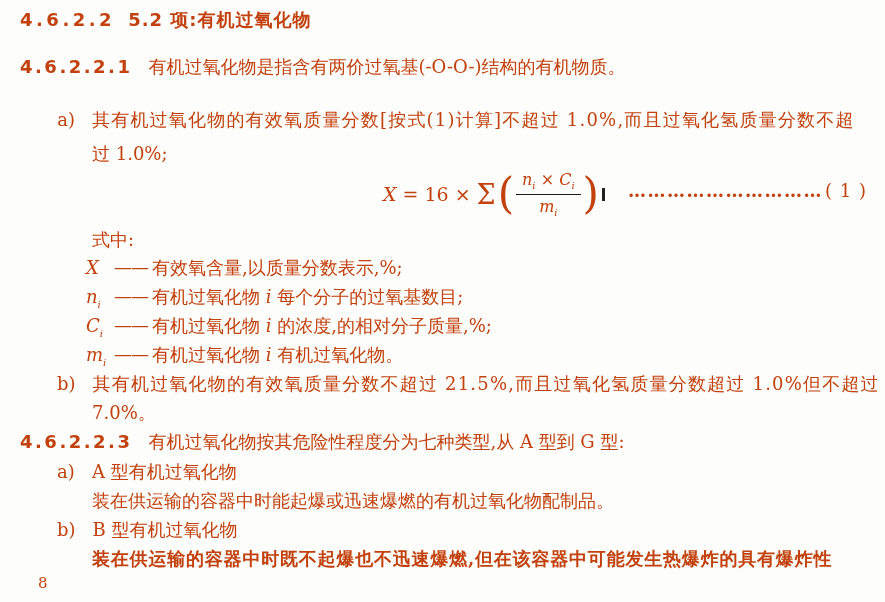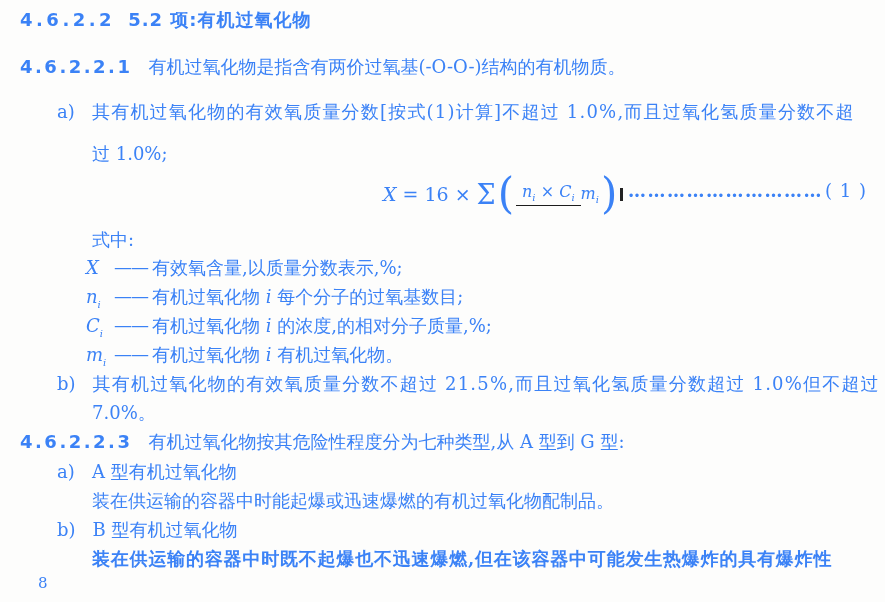--- a/index.html
+++ b/index.html
@@ -1,20 +1,20 @@
 <!DOCTYPE html>
 <html><head>
 <meta charset="utf-8">
 <style>
   html, body { margin: 0; padding: 0; background: #ffffff; }
   .page {
     position: relative;
     width: 885px; height: 602px;
     background: #fdfdfc;
-    color: #3b82f6;
+    color: #c2410c;
     font-family: "DejaVu Serif", "Liberation Serif", serif;
     font-size: 18px;
     overflow: hidden;
   }
   .line { position: absolute; white-space: nowrap; line-height: 22px; }
   .clause-num {
     font-family: "DejaVu Sans", "Liberation Sans", sans-serif;
     font-weight: 700;
     letter-spacing: 2.5px;
     margin-right: 16px;
@@ -33,21 +33,21 @@
   
   .formula-row {
     position: absolute; left: 383px; top: 168px; height: 52px;
     display: flex; align-items: center;
     font-size: 19px;
   }
   .var { font-style: italic; }
   .f-op { margin: 0 6px; }
   .f-sigma { font-size: 27px; line-height: 1; margin-right: 2px; }
   .paren { font-size: 42px; line-height: 0.9; font-weight: 300; }
-  .frac { display: inline-flex; align-items: center; margin: 0 2px; font-size: 16px; }
+  .frac { display: inline-flex; flex-direction: column; align-items: center; margin: 0 2px; font-size: 16px; }
   .frac .num { padding: 0 6px 2px 6px; border-bottom: 1.6px solid #1c1c1c; }
   .frac .den { padding-top: 2px; }
   .frac sub, .sym sub { font-size: 10px; font-style: italic; }
   .scan-tick { width: 3px; height: 13px; background: #222; margin-left: 3px; }
   .eq-leader {
     position: absolute; left: 628px; top: 180px;
     display: flex; align-items: center; font-size: 18px;
   }
   .leader-dots { font-weight: 700; letter-spacing: 1.5px; }
   .eq-label { margin-left: 2px; letter-spacing: 1px; }
@@ -65,21 +65,21 @@
 
   <div class="line heading-line" style="left:20px; top:9px;">
     <span class="clause-num">4.6.2.2</span><span class="heading-title">5.2 项:有机过氧化物</span>
   </div>
 
   <div class="line" style="left:20px; top:56px;">
     <span class="clause-num">4.6.2.2.1</span><span>有机过氧化物是指含有两价过氧基(-O-O-)结构的有机物质。</span>
   </div>
 
 
-  <div class="line" style="left:57px; top:101px;">
+  <div class="line" style="left:57px; top:109px;text-align:right;">
     <span class="marker">a)</span><span class="wide">其有机过氧化物的有效氧质量分数[按式(1)计算]不超过 1.0%,而且过氧化氢质量分数不超</span>
   </div>
   <div class="line" style="left:92px; top:143px;">
     <span>过 1.0%;</span>
   </div>
 
   <div class="formula-row">
     <span class="var">X</span>
     <span class="f-op">=</span>
     <span>16</span>

